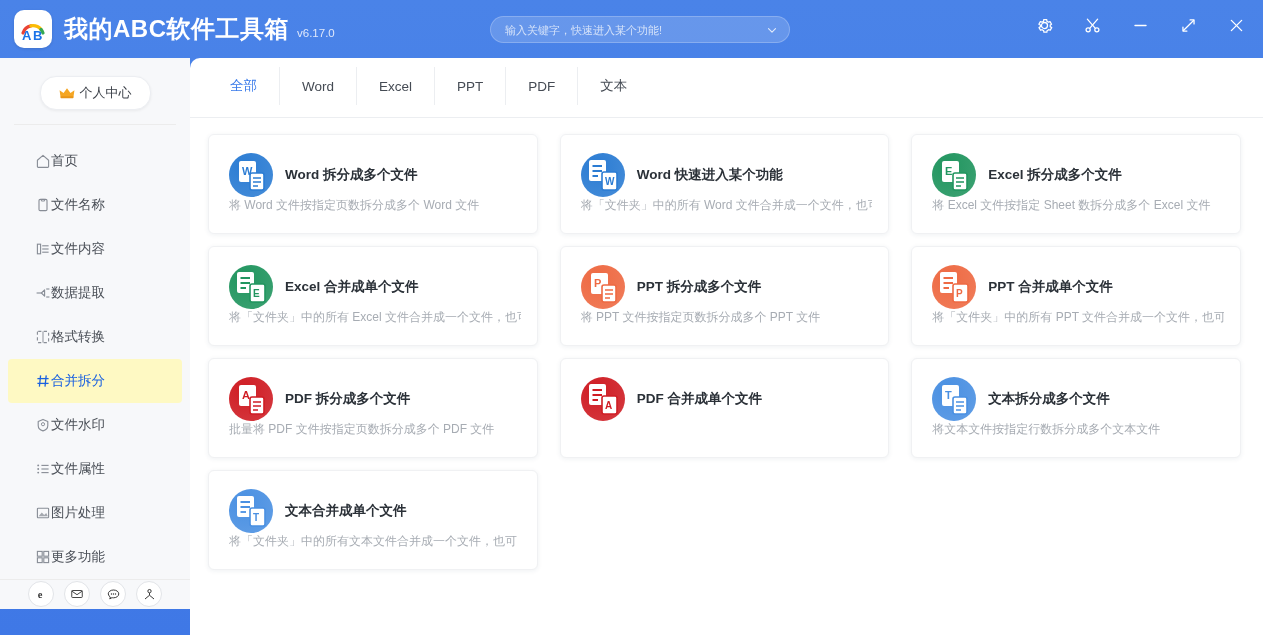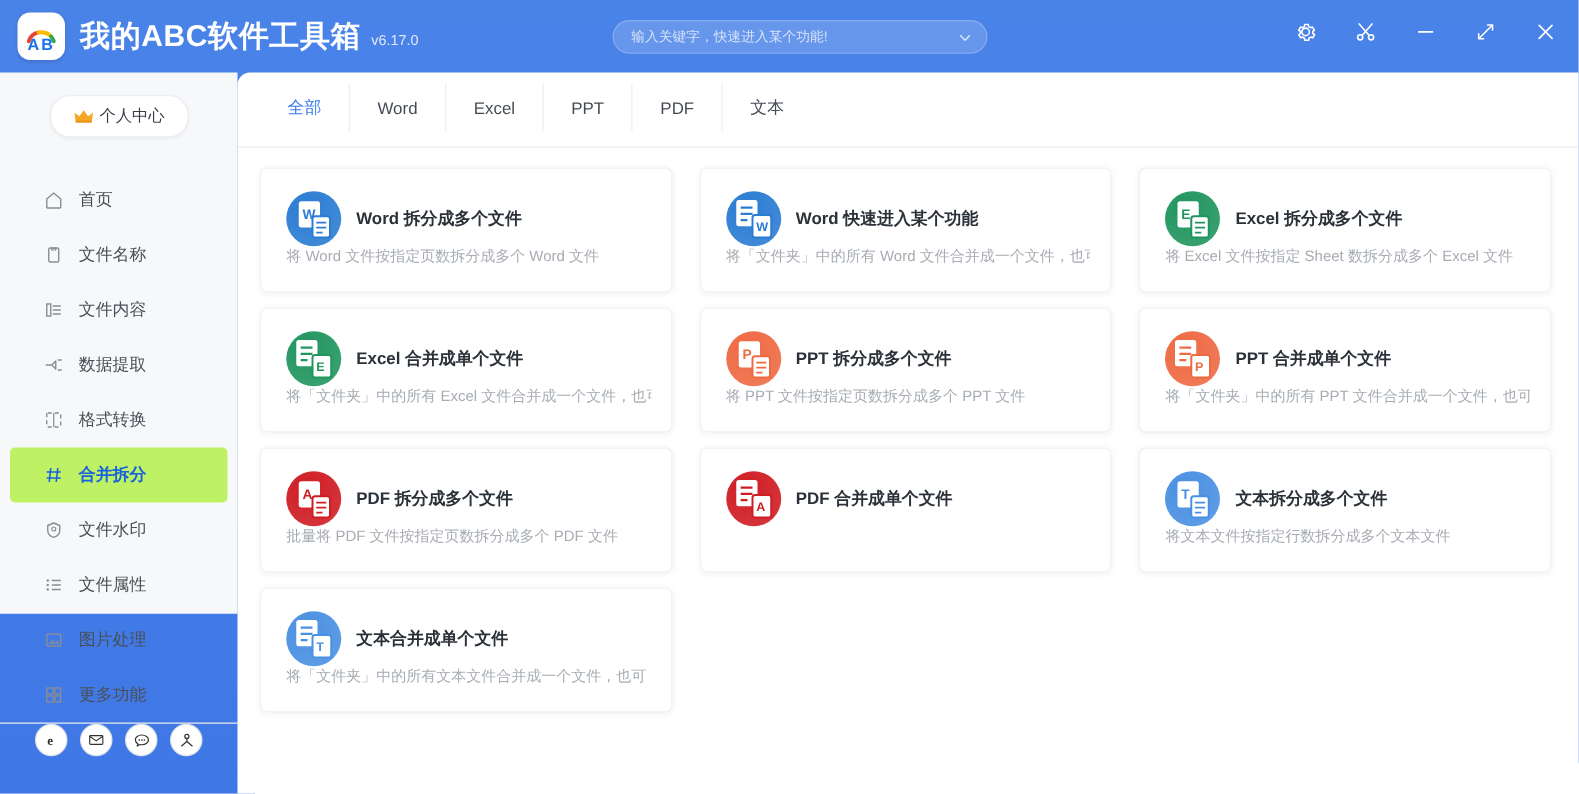--- a/index.html
+++ b/index.html
@@ -77,21 +77,21 @@
   }
 
   
   .body-area {
     position: absolute; top: 58px; left: 0;
     width: 1263px; height: 577px;
     display: flex;
   }
 
   .sidebar {
-    width: 190px; height: 433px;
+    width: 190px; height: 551px;
     background: #f7f8fa;
     display: flex; flex-direction: column;
     flex: 0 0 auto;
     position: relative;
   }
   .vip-row { padding: 18px 0 14px 0; display: flex; justify-content: center; }
   .vip-btn {
     display: inline-flex; align-items: center; gap: 5px;
     background: #ffffff;
     border: 1px solid #eceef2;
@@ -100,31 +100,31 @@
     font-size: 13px; color: #3a3f47;
     cursor: pointer;
     box-shadow: 0 1px 3px rgba(0,0,0,.06);
   }
   .sb-divider { height: 1px; background: #ececec; margin: 0 14px 10px 14px; }
 
   .nav { flex: 1 1 auto; padding-top: 4px; }
   .nav-item {
     height: 44px;
     display: flex; align-items: center;
-    padding-left: 26px; gap: 12px;
+    padding-left: 26px; 
     font-size: 13.5px; color: #4a4f57;
     cursor: pointer;
     border-radius: 4px;
     margin: 0 8px;
   }
   .nav-item .nav-ico { width: 17px; height: 17px; flex: 0 0 auto; color: #888d96; display:flex; align-items:center; justify-content:center;}
   .nav-item.active {
-    background: #bef264;
+    background: #fef9c3;
     color: #1a61e0;
-    font-weight: bold;
+    font-weight: normal;
   }
   .nav-item.active .nav-ico { color: #1a61e0; }
 
   .sb-bottom {
     height: 50px;
     display: flex; align-items: center; justify-content: center;
     gap: 10px;
     border-top: 1px solid #ececec;
   }
   .round-ico {

